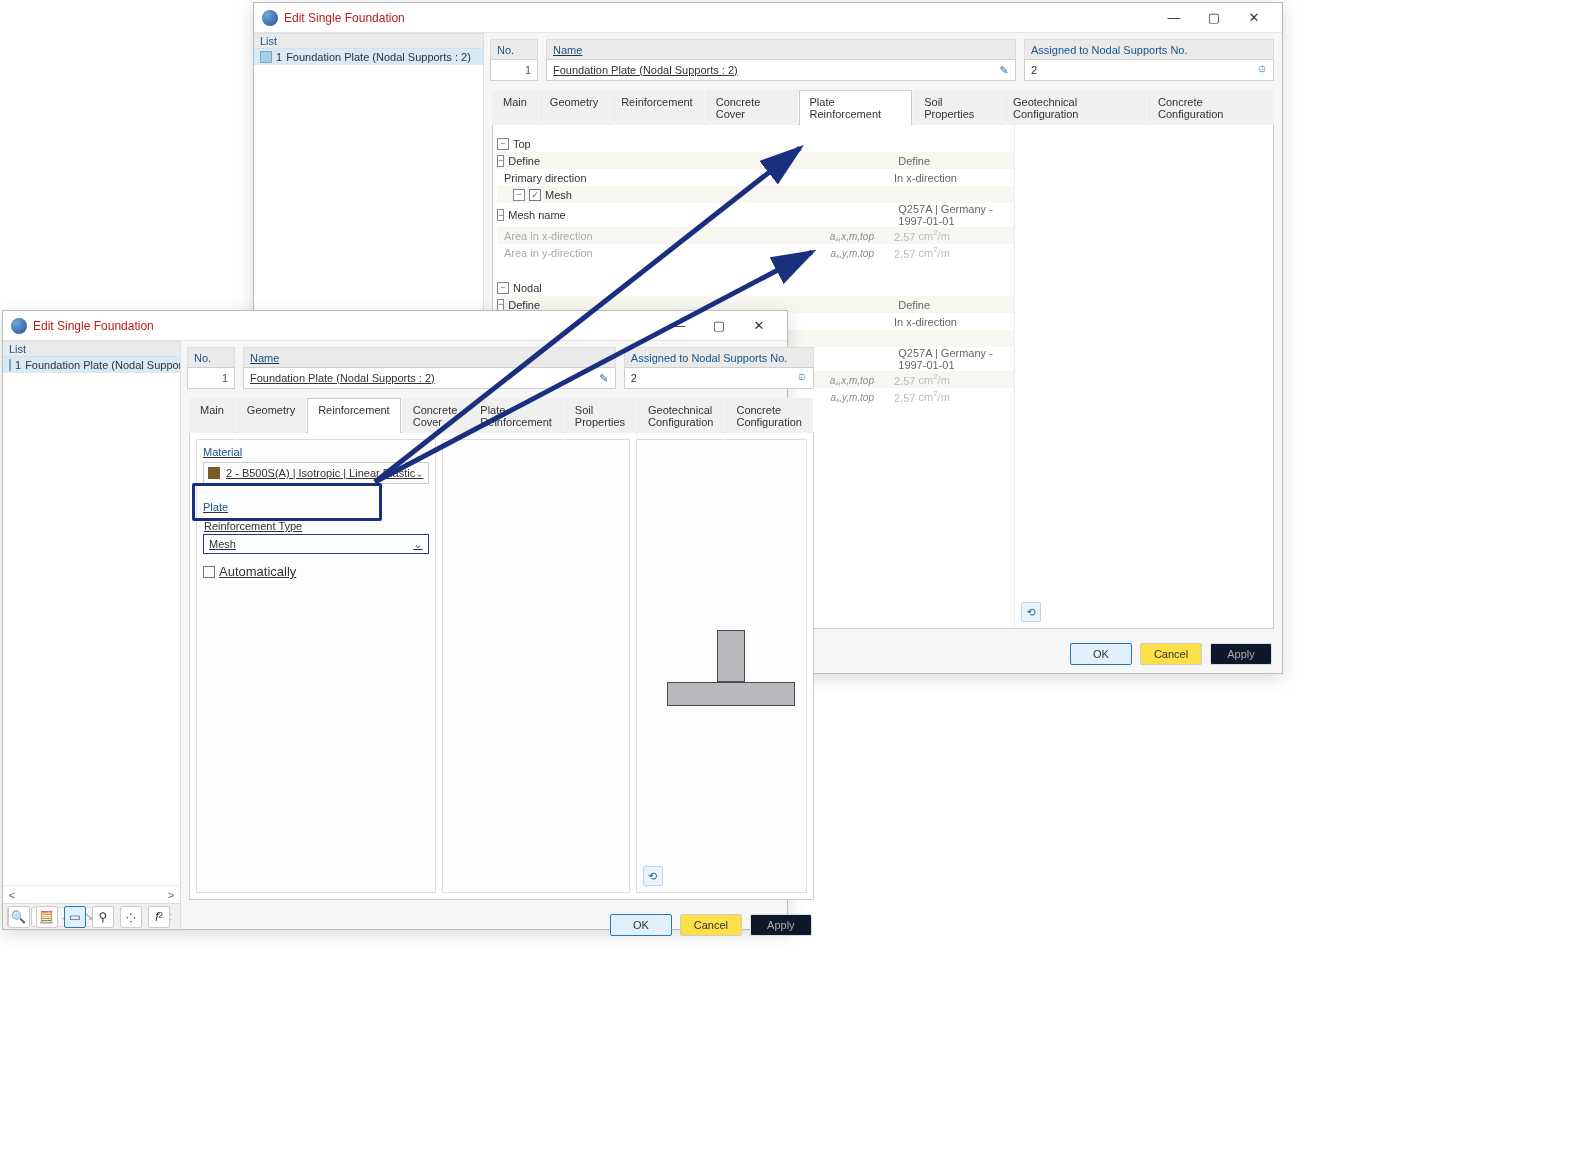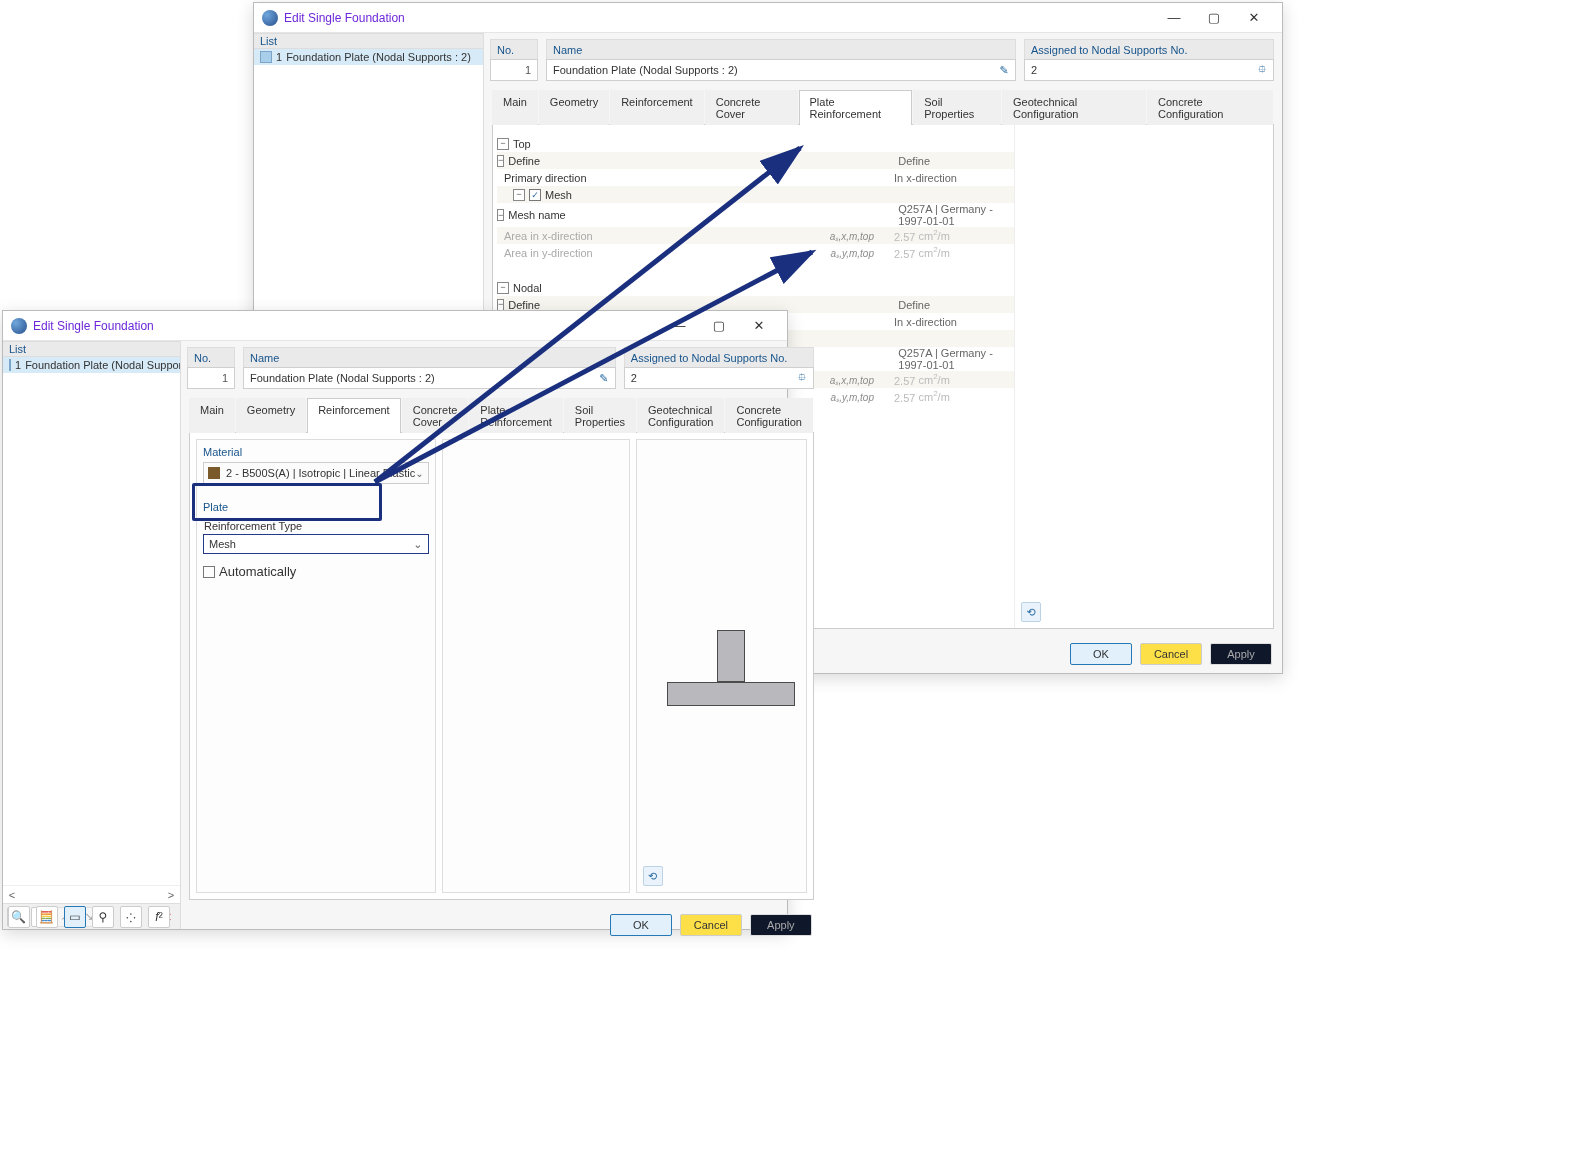--- a/index.html
+++ b/index.html
@@ -1,21 +1,21 @@
 <!DOCTYPE html>
 <html><head>
 <meta charset="utf-8">
 <style>
   * { box-sizing: border-box; font-family: "Segoe UI", Tahoma, sans-serif; }
   body { margin: 0; background: #fff; width: 1596px; height: 1151px; position: relative; overflow: hidden; font-size: 11px; color: #333; }
 
   .window { position: absolute; background: #fff; border: 1px solid #bbb; box-shadow: 0 4px 16px rgba(0,0,0,0.15); }
   .titlebar { height: 30px; display: flex; align-items: center; padding: 0 8px; background: #fff; border-bottom: 1px solid #e5e5e5; }
   .titlebar .appicon { width:16px; height:16px; background: radial-gradient(circle at 30% 30%, #6fa8dc, #274e8e); border-radius:50%; margin-right:6px; }
-  .titlebar .title { flex: 1; font-size: 12px; color: #6d28d9; }
+  .titlebar .title { flex: 1; font-size: 12px; color: #b91c1c; }
   .titlebar .winbtn { width: 40px; height: 28px; display: flex; align-items: center; justify-content: center; color: #333; font-size: 13px; }
 
   .dlgbody { display: flex; height: calc(100% - 30px); background: #f6f6f6; }
   .leftcol { width: 222px; border-right: 1px solid #ddd; display:flex; flex-direction:column; background:#fff; }
   .listhdr { background:#eaeaea; padding:3px 6px; font-size:11px; color:#222; border-bottom:1px solid #ddd; height:16px; display:flex; align-items:center; border-top:1px solid #ddd;}
   .listhdr2 { font-size:11px; color:#17548c; }
   .listbody { flex:1; overflow-x:auto; background:#fff; }
   .listitem { padding:2px 6px; background:#d7eaf7; display:flex; align-items:center; gap:4px; white-space: nowrap; font-size:11px;}
   .listitem .swatch { width:12px; height:12px; background:#a8ceea; border:1px solid #7aa5c8; }
   .toolbarbottom { height:26px; border-top:1px solid #ddd; display:flex; align-items:center; padding:0 4px; gap:4px; background:#f0f0f0; }
@@ -23,21 +23,21 @@
   .tbbtn.del { color:#c0392b; margin-left:auto; border:none; background:transparent; font-size:14px; }
 
   .rightcol { flex:1; display:flex; flex-direction:column; }
   .toprow { display:flex; gap:8px; padding:6px 8px 0 6px; align-items:flex-start; }
   .fieldbox { display:flex; flex-direction:column; }
   .fieldbox .lbl { background:#eaeaea; padding:3px 6px; font-size:11px; color:#222; border:1px solid #ddd; border-bottom:none; height:20px; display:flex; align-items:center;}
   .fieldbox .lbl2 { font-size:11px; color:#17548c; }
   .fieldbox .inp { border:1px solid #cfcfcf; background:#fff; height:22px; display:flex; align-items:center; padding:0 6px; font-size:11px; }
   .numbox { width:48px; }
   .numbox .inp { justify-content:flex-end; color:#555; }
-  .namebox { flex:1; }
+  .namebox { flex:1;text-decoration:underline; }
   .namebox .inp { position:relative; }
   .editicon { position:absolute; right:2px; top:1px; width:18px; height:18px; display:flex; align-items:center; justify-content:center; color:#2c6ea3; }
   .assignbox { width:250px; }
   .assignbox .inp { position:relative; }
   .pickicon { position:absolute; right:2px; top:1px; width:18px; height:18px; display:flex; align-items:center; justify-content:center; color:#2c6ea3; }
 
   .tabs { display:flex; border-bottom:1px solid #ccc; margin:8px 8px 0 8px; }
   .tab { padding:5px 10px; font-size:11px; color:#333; border:1px solid transparent; border-bottom:none; position:relative; top:1px; background:#f0f0f0; margin-right:1px;}
   .tab.active { background:#fff; border-color:#ccc; }
   .tabpanel { flex:1; margin:0 8px 8px 8px; background:#fff; border:1px solid #ccc; border-top:none; position:relative; }
@@ -351,21 +351,21 @@
         <div class="tab">Geometry</div>
         <div class="tab active">Reinforcement</div>
         <div class="tab">Concrete Cover</div>
         <div class="tab">Plate Reinforcement</div>
         <div class="tab">Soil Properties</div>
         <div class="tab">Geotechnical Configuration</div>
         <div class="tab">Concrete Configuration</div>
       </div>
 
       <div class="tabpanel" style="padding:0;">
-        <div class="panelsplit" style="height:466px;">
+        <div class="panelsplit" style="height:466px;text-decoration:underline;">
           <div class="panelcol narrow" style="flex:0 0 196px;">
             <div class="sectiontitle">Material</div>
             <div class="matsel">
               <span class="sw"></span>
               <span style="white-space:nowrap; overflow:hidden; text-overflow:ellipsis;">2 - B500S(A) | Isotropic | Linear Elastic</span>
               <span class="caret">⌄</span>
             </div>
             <div style="position:absolute; right:-90px; top:24px; display:flex; gap:3px;">
                <div class="smbtn">📚</div>
                <div class="smbtn">✚</div>

